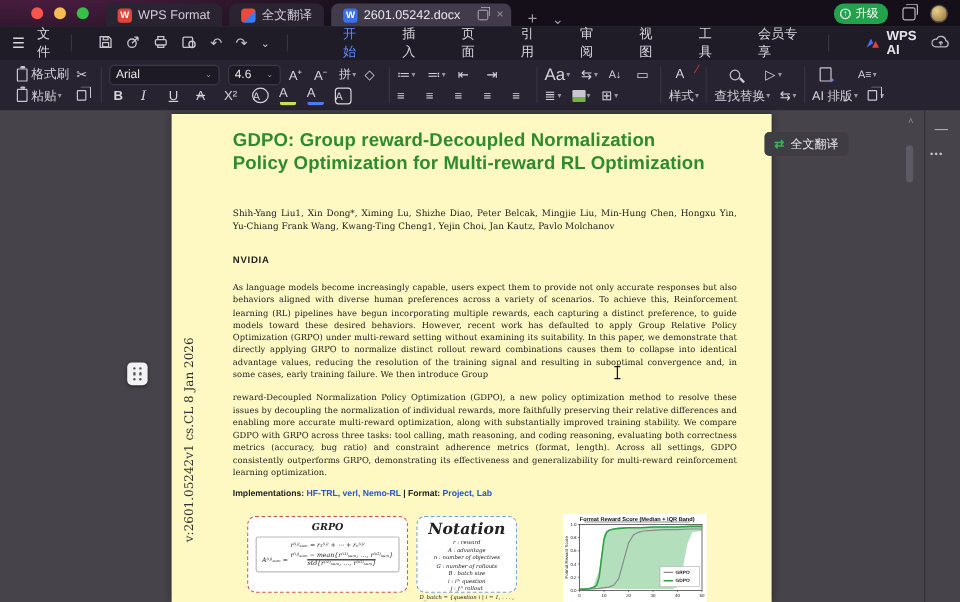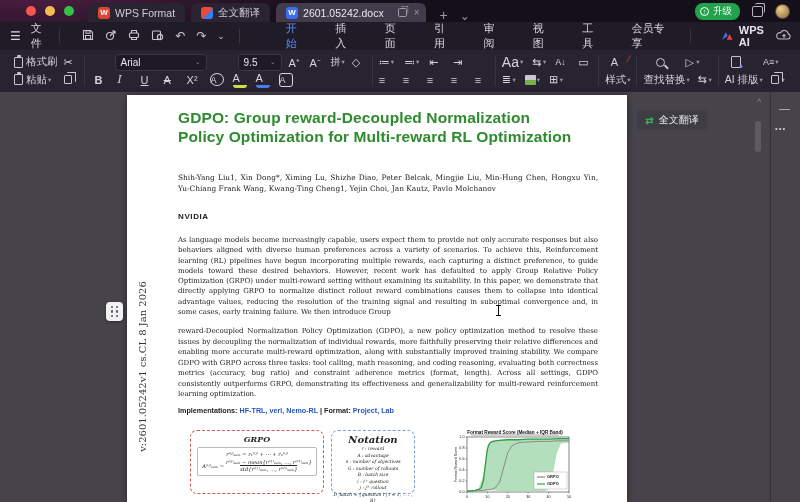--- a/index.html
+++ b/index.html
@@ -56,21 +56,21 @@
   
   #toolbar { position:absolute; left:0; top:50px; width:800px; height:42px; background:#282331;
              display:flex; align-items:stretch; color:#d6d3da; }
   .tcol { display:flex; flex-direction:column; justify-content:space-evenly; padding:3px 0; }
   .trow { display:flex; align-items:center; gap:7px; height:17px; }
   .tbtn { display:inline-flex; align-items:center; justify-content:space-between; min-width:14px; height:16px;
           font-size:11px; color:#d6d3da; border-radius:3px; }
   .lbl { font-size:10.5px; white-space:nowrap; }
   .car { font-size:6.5px; color:#9a97a2; margin-left:1px; }
   .fontbox { display:flex; align-items:center; justify-content:space-between; background:#1d1925;
-             border:1px solid #3c3744; border-radius:4px; height:17px; padding:0 5px; font-size:10px; color:#e8e6ea;margin-left:24px; }
+             border:1px solid #3c3744; border-radius:4px; height:17px; padding:0 5px; font-size:10px; color:#e8e6ea; }
   .gsep { width:1px; background:#39343f; margin:6px 6px; }
   .clip-icon { width:9px; height:11px; border:1.2px solid #c9c6cf; border-radius:1px; position:relative; }
   .clip-icon:before { content:""; position:absolute; left:1.5px; top:-3px; width:4px; height:2px;
                       background:#c9c6cf; border-radius:1px; }
   .copy-icon { width:8px; height:9px; border:1.2px solid #c9c6cf; border-radius:1px; position:relative; }
   .copy-icon:before { content:""; position:absolute; left:2px; top:-4px; width:8px; height:9px;
                       border:1.2px solid #c9c6cf; border-radius:1px; border-left:none; border-bottom:none; }
   .u-l { text-decoration:underline; }
   .strike { text-decoration:line-through; }
   .circ { border:1px solid #d6d3da; border-radius:50%; width:13px; height:13px; font-size:9px; }
@@ -81,21 +81,21 @@
   .mag:before { content:""; position:absolute; left:7px; top:7px; width:5px; height:1.5px;
                 background:#c9c6cf; transform:rotate(45deg); }
   .docai { width:10px; height:12px; border:1.2px solid #c9c6cf; border-radius:1px; position:relative; }
   .docai:before { content:"✦"; position:absolute; right:-4px; bottom:-4px; font-size:7px; color:#6a8df0; }
   .fillsq { width:11px; height:10px; background:linear-gradient(180deg,#c9c6cf 55%, #7ab04a 55%); border-radius:1px; }
   .penstyle { position:relative; font-size:11px; }
   .penstyle:after { content:"∕"; position:absolute; right:-5px; top:-1px; color:#d0452f; font-size:10px; }
 
   
   #doc-area { position:absolute; left:0; top:92px; width:800px; height:410px; background:#46434a; }
-  #page { position:absolute; left:127px; top:3px; width:500px; height:407px; background:#ffffff;
+  #page { position:absolute; left:143px; top:3px; width:500px; height:407px; background:#fef9c3;
           box-shadow:0 0 6px rgba(0,0,0,.45); overflow:hidden; }
 
   .paper-title { position:absolute; left:51px; top:13px; width:396px; font-size:15.5px; font-weight:bold;
                  color:#2e8b2e; line-height:1.23; letter-spacing:.1px; }
   .authors { position:absolute; left:51px; top:77px; width:420px; font-family:"DejaVu Serif", serif;
              font-weight:normal; font-size:7.4px; line-height:1.5; color:#1c1c1c; text-align:justify; }
   .affil { position:absolute; left:51px; top:117px; font-size:8px; font-weight:bold; color:#222; letter-spacing:.6px; }
   .abstract { position:absolute; left:51px; width:420px; font-family:"DejaVu Serif", serif; font-size:7px;
               line-height:1.47; color:#222; text-align:justify; }
   #abs1 { top:140px; } #abs2 { top:231px; line-height:1.5; }
@@ -106,21 +106,21 @@
   #text-cursor:before { top:0; } #text-cursor:after { bottom:0; }
 
   .arxiv { position:absolute; left:-121px; top:266px; width:272px; text-align:center; white-space:nowrap;
            transform:rotate(-90deg); font-family:"DejaVu Serif", serif; font-size:10px; color:#333; }
 
   .figbox { position:absolute; top:335px; height:64px; border-radius:7px; background:#fff; }
   #grpo-box { left:63px; width:134px; border:1.2px dashed #cf5a4e; }
   #notation-box { left:204px; width:84px; border:1.2px dashed #7aa0d4; }
   .figtitle { text-align:center; font-family:"DejaVu Serif", serif; font-style:italic; font-weight:bold;
               font-size:8px; margin-top:3px; color:#222; }
-  #notation-box .figtitle { font-size:10px; }
+  #notation-box .figtitle { font-size:13px; }
   .eqpanel { margin:3px 6px; border:0.5px solid #bbb; border-radius:2px; padding:3px 2px;
              font-family:"DejaVu Serif", serif; font-style:italic; font-size:5.2px; color:#222; text-align:center; }
   .eqrow { display:flex; align-items:center; justify-content:center; gap:2px; margin-top:2px; }
   .frac { display:inline-flex; flex-direction:column; align-items:center; }
   .frac .den { border-top:0.6px solid #222; }
   .notation-lines { font-family:"DejaVu Serif", serif; font-style:italic; font-size:4.5px;
                     color:#222; text-align:center; line-height:1.45; margin-top:1px; }
 
   #reward-chart { position:absolute; left:326px; top:333px; font-family:"Liberation Sans", sans-serif; }
 
@@ -259,21 +259,21 @@
         </div>
     </div>
     <div class="gsep"></div>
     <div class="tcol">
       <div class="trow">
         <span class="fontbox" style="width:92px">
           <span>Arial</span>
             <span class="car">⌄</span>
         </span>
         <span class="fontbox" style="width:44px">
-          <span>9.5</span>
+          <span>4.6</span>
             <span class="car">⌄</span>
         </span>
         <span class="tbtn">A⁺</span>
         <span class="tbtn">A⁻</span>
         <span class="tbtn">
             <span style="font-size:10px">拼</span>
             <span class="car">▾</span>
           </span>
         <span class="tbtn">◇</span>
       </div>

